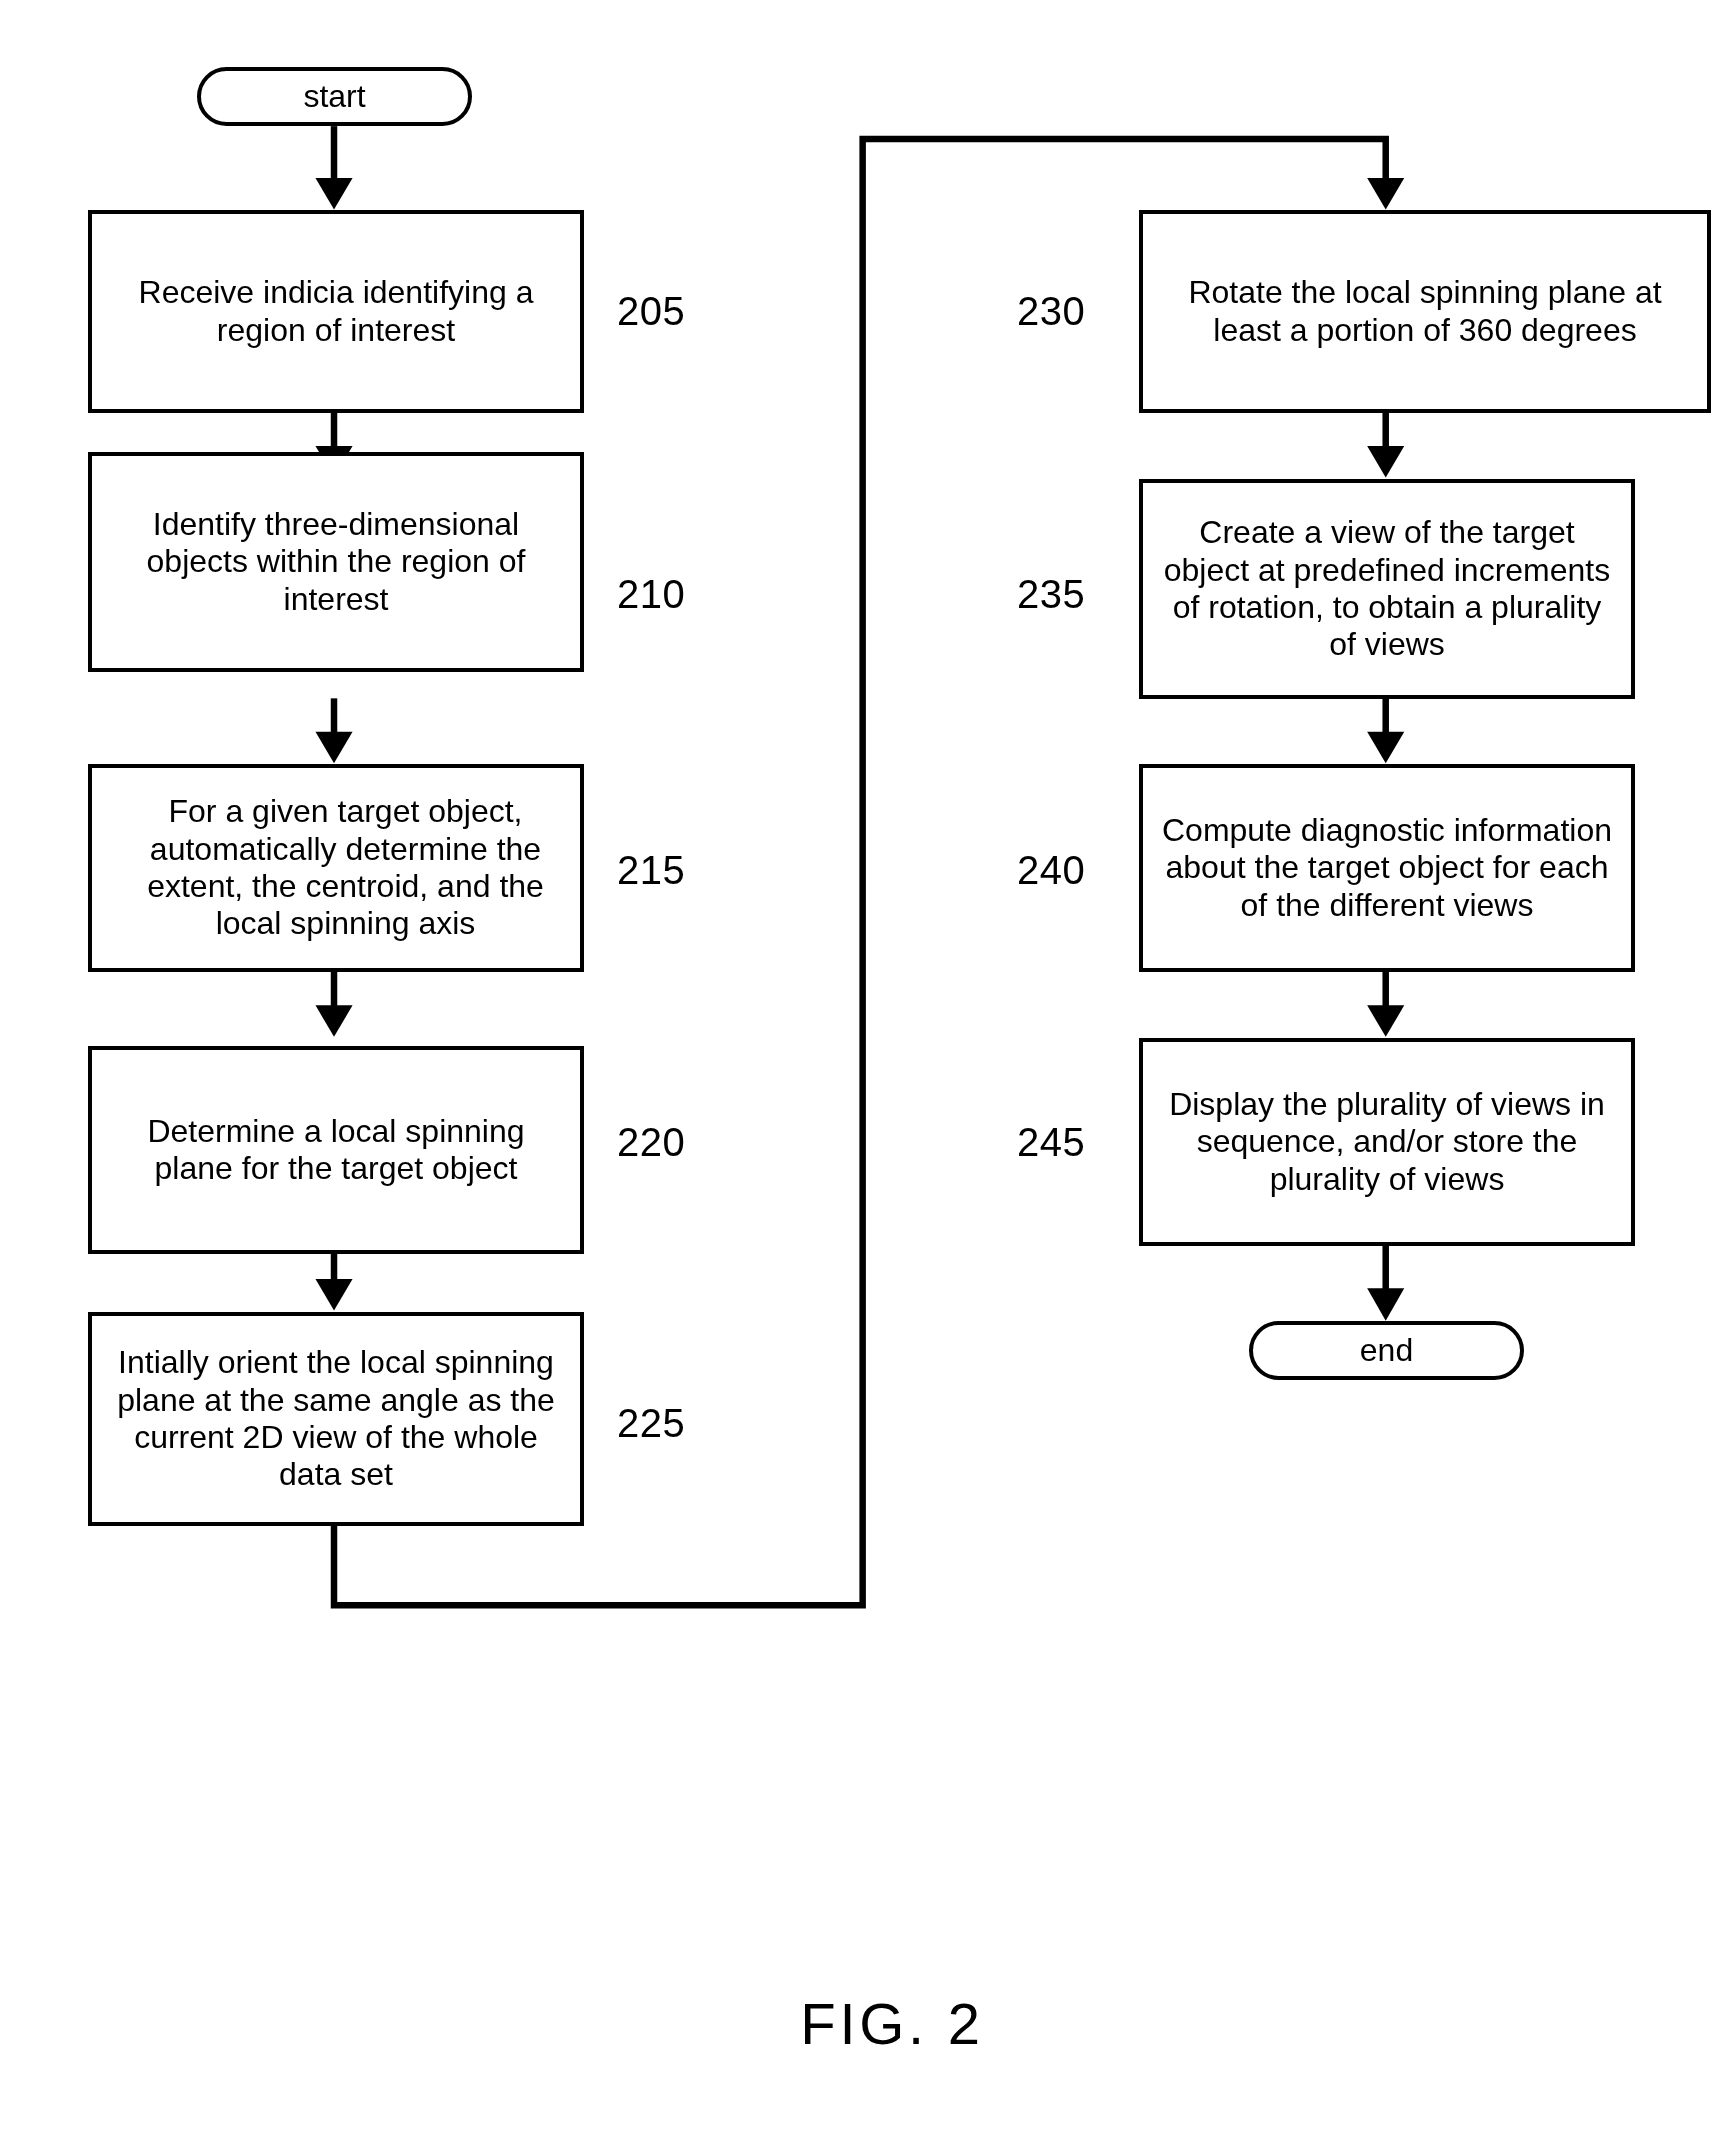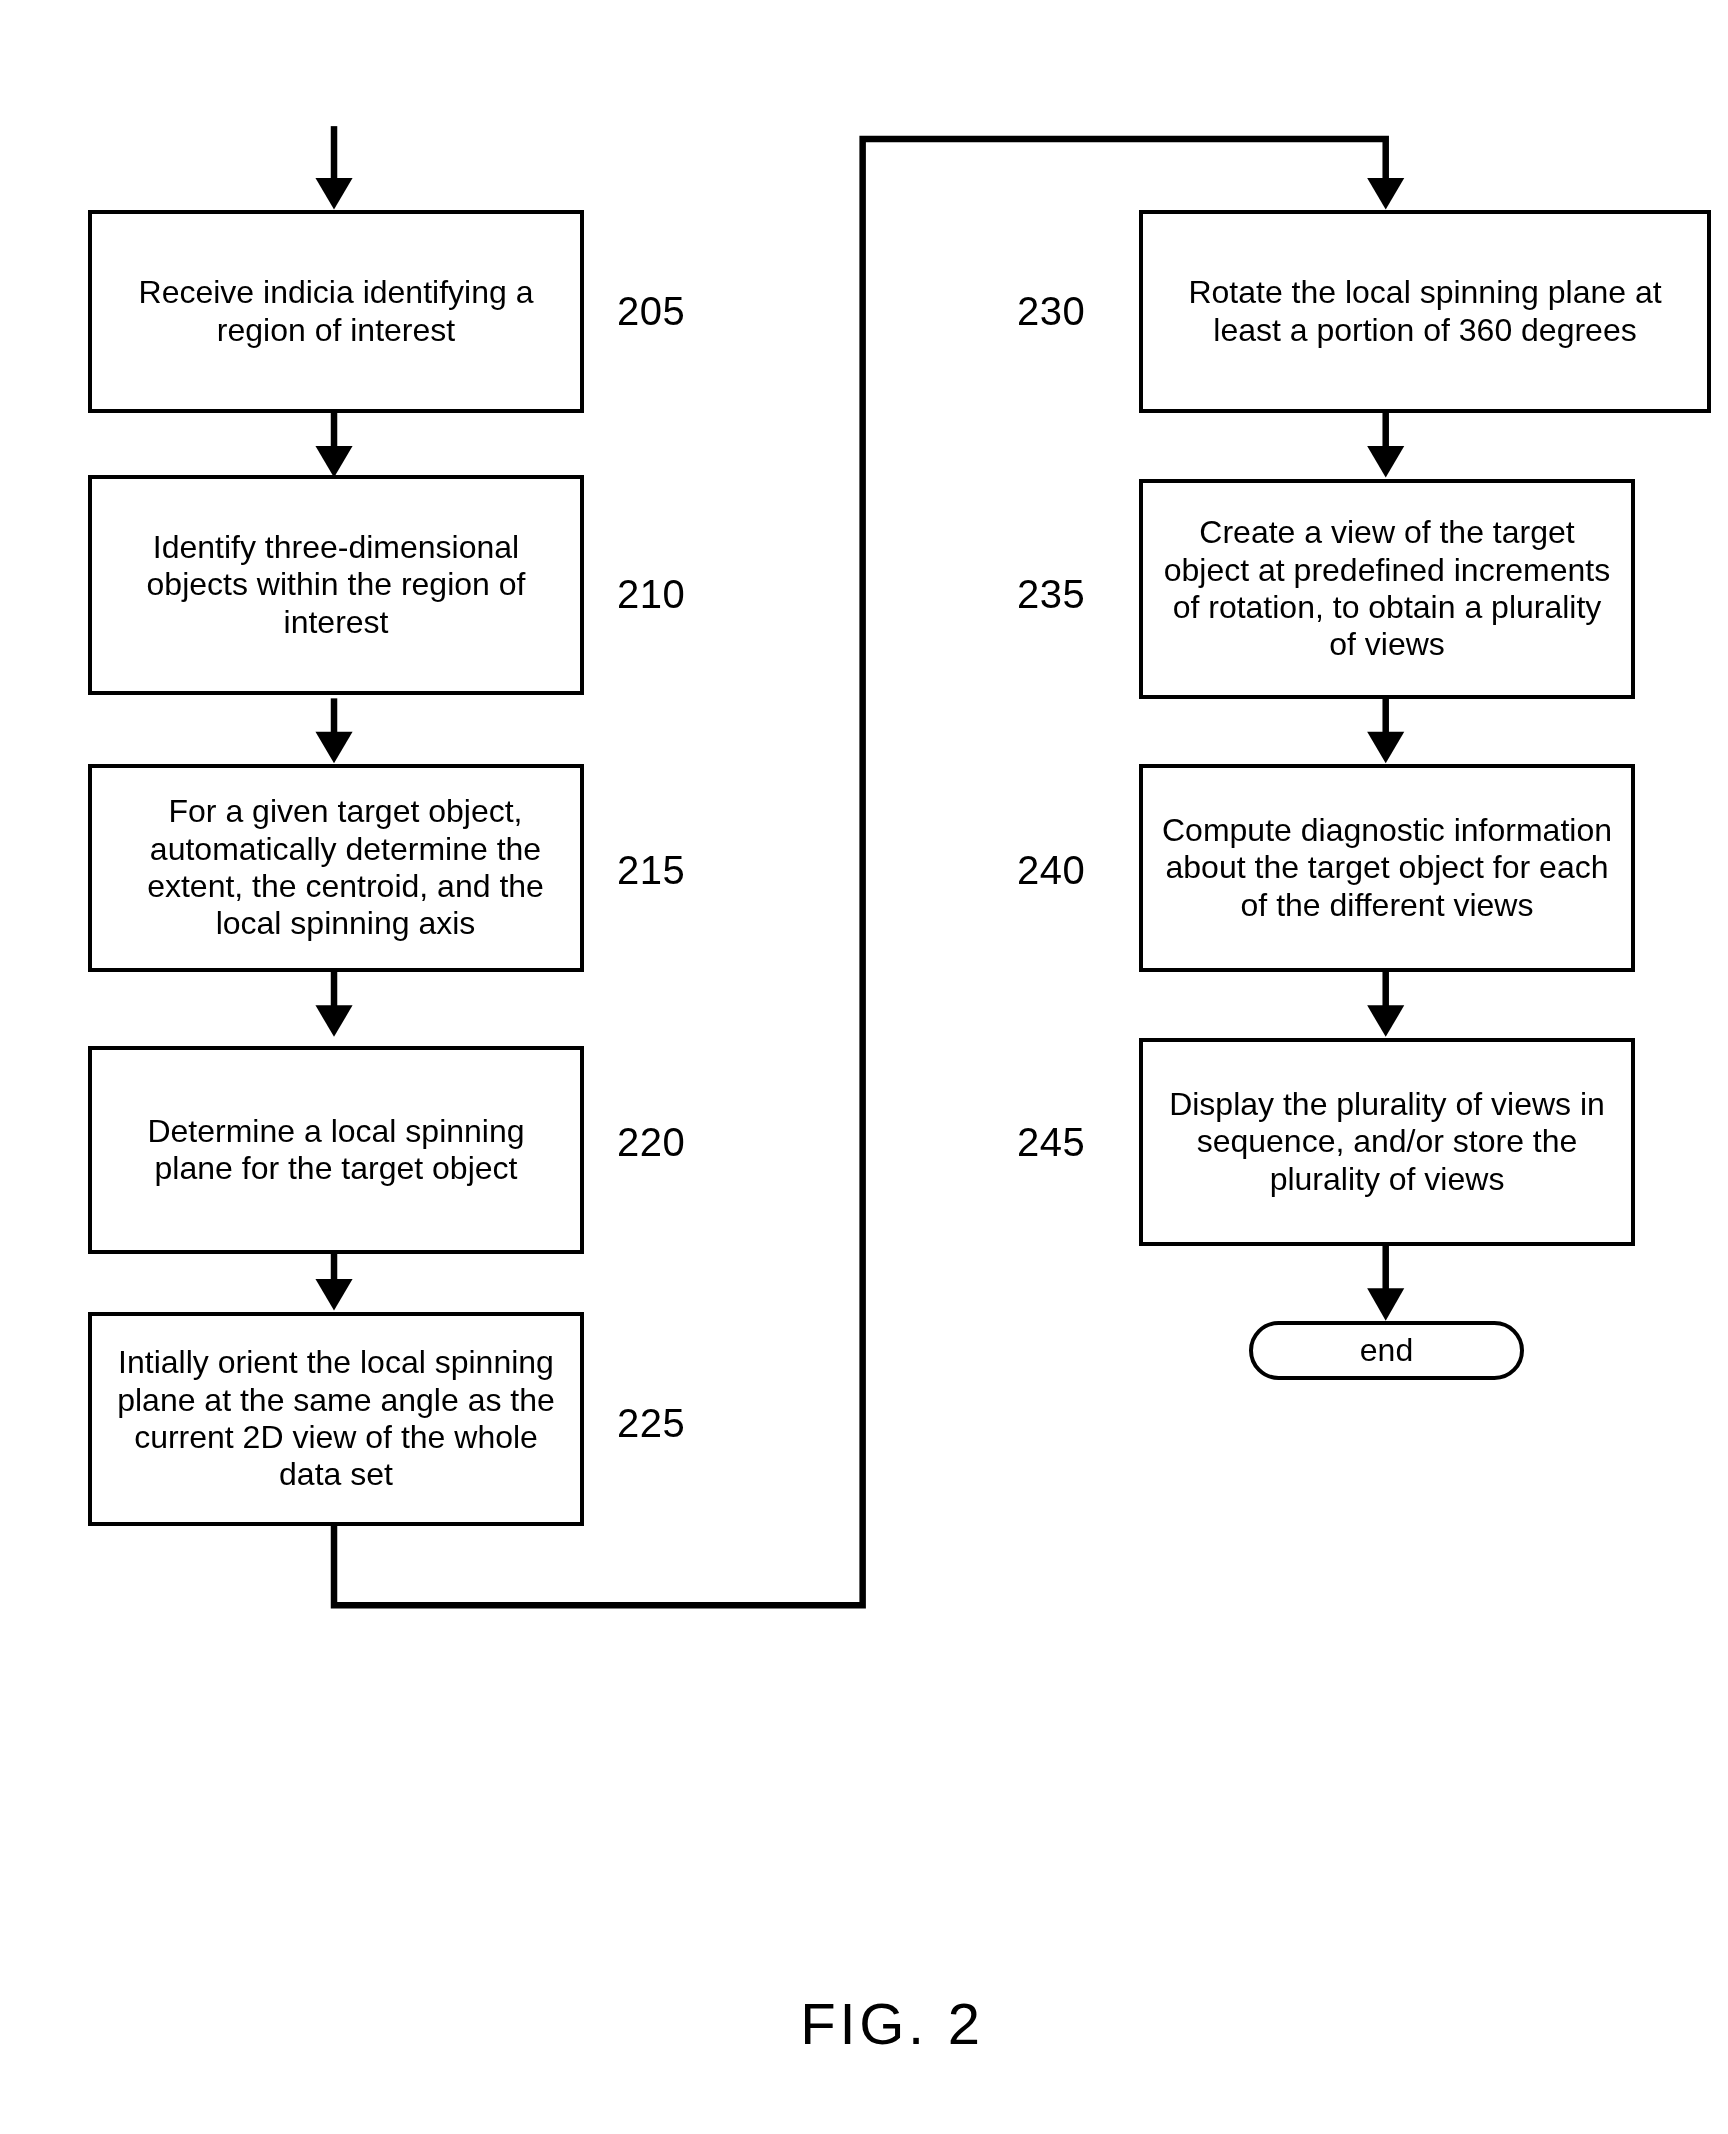--- a/index.html
+++ b/index.html
@@ -107,27 +107,30 @@
     <line x1="1494" y1="753" x2="1494" y2="793"></line>
     <polygon points="1474,789 1514,789 1494,823"></polygon>
 
     <line x1="1494" y1="1048" x2="1494" y2="1088"></line>
     <polygon points="1474,1084 1514,1084 1494,1118"></polygon>
 
     <line x1="1494" y1="1343" x2="1494" y2="1393"></line>
     <polygon points="1474,1389 1514,1389 1494,1424"></polygon>
   </svg>
 
+  <div class="node terminal" style="left:197px; top:67px; width:275px; height:59px;">
+    <span>start</span>
+  </div>
 
   <div class="node" style="left:88px; top:210px; width:496px; height:203px;">
     <span>Receive indicia identifying a region of interest</span>
   </div>
   <div class="refnum" style="left:617px; top:289px;">205</div>
 
-  <div class="node" style="left:88px; top:475px; width:496px; height:220px;">
+  <div class="node" style="left:88px; top:452px; width:496px; height:220px;">
     <span>Identify three-dimensional objects within the region of interest</span>
   </div>
   <div class="refnum" style="left:617px; top:572px;">210</div>
 
   <div class="node" style="left:88px; top:764px; width:496px; height:208px;padding-left:32px;">
     <span>For a given target object, automatically determine the extent, the centroid, and the local spinning axis</span>
   </div>
   <div class="refnum" style="left:617px; top:583px; top:583px;"></div>
   <div class="refnum" style="left:617px; top:848px;">215</div>
 

